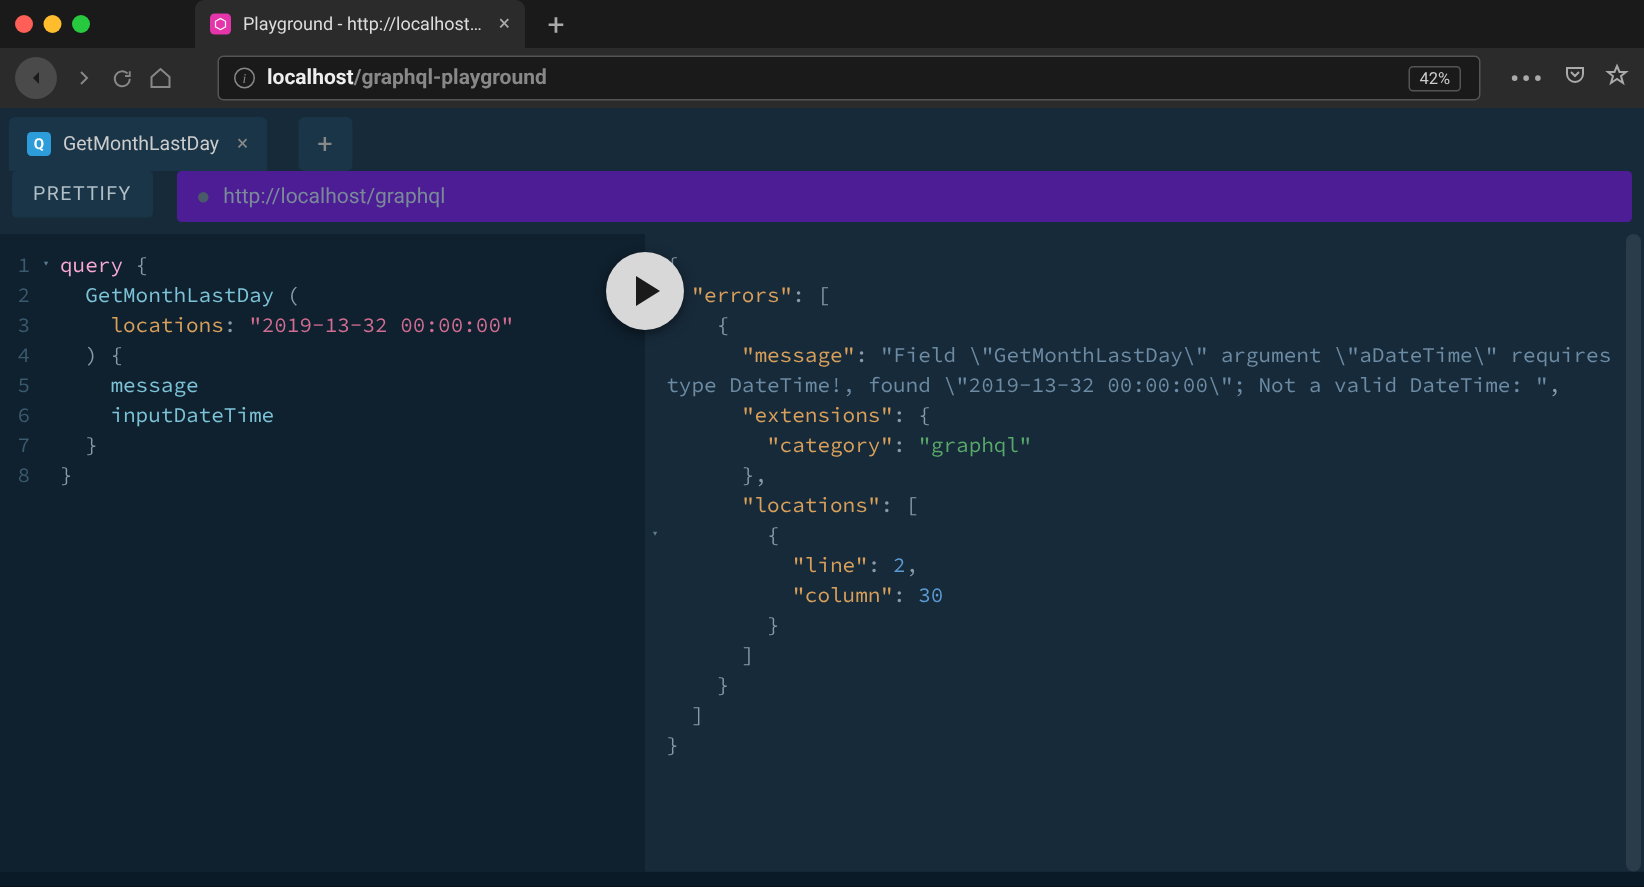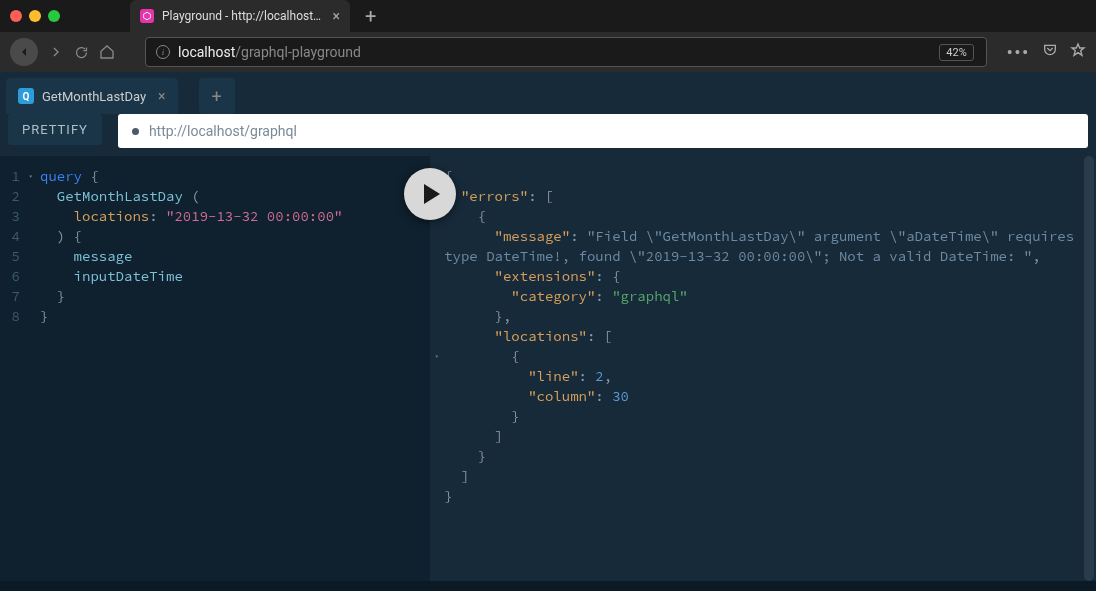--- a/index.html
+++ b/index.html
@@ -18,48 +18,48 @@
   .tab-favicon svg { width: 10px; height: 10px; }
   .tab-title { color: #ddd; font-size: 12px; flex: 1; white-space: nowrap; overflow: hidden; text-overflow: ellipsis; }
   .tab-close { color: #aaa; font-size: 14px; cursor: pointer; }
   .new-tab-btn { color: #aaa; font-size: 20px; margin-left: 15px; cursor: pointer; }
   
   .nav-bar { height: 40px; background: #2b2b2b; display: flex; align-items: center; padding: 0 10px; gap: 10px; }
   .nav-btn { color: #888; display:flex; align-items:center; justify-content:center; cursor:pointer; }
   .nav-btn.back-wrap { width:28px; height:28px; border-radius:50%; background:#4a4a4a; color:#1a1a1a; }
   .url-bar { flex: 1; margin: 0 10px 0 20px; height: 30px; background: #1a1a1a; border: 1px solid #555; border-radius: 4px; display: flex; align-items: center; padding: 0 10px; gap: 8px; }
   .url-info-icon { width:14px; height:14px; border:1px solid #888; border-radius:50%; color:#888; font-size:9px; display:flex;align-items:center;justify-content:center; font-style:italic; font-family:serif;}
-  .url-text { color: #888; font-size: 14px; flex:1; }
+  .url-text { color: #888; font-size: 14px; flex:1;font-weight:bold; }
   .url-text .host { color: #eee; }
   .zoom-badge { color: #ccc; font-size: 11px; border:1px solid #555; padding:1px 6px; border-radius:3px; margin-right:2px; }
   .toolbar-icons { display:flex; align-items:center; gap:12px; color:#aaa; }
   .toolbar-icons > span { cursor:pointer; }
   
   
   .app { height: 519px; background: #172a3a; display:flex; flex-direction:column; }
   .app-tabs { height: 42px; display:flex; align-items:flex-end; padding-left:6px; gap:0; }
   .app-tab { height:36px; background:#1a3547; color:#ccc; font-size:13px; display:flex; align-items:center; padding:0 12px; gap:8px; border-top-left-radius:4px; border-top-right-radius:4px; cursor:pointer; margin-right:6px;}
   .app-tab .qbadge { width:16px; height:16px; background:#2d9cdb; color:#fff; font-size:10px; font-weight:bold; border-radius:3px; display:flex;align-items:center;justify-content:center; }
   .app-tab .tab-x { color:#888; font-size:14px; margin-left:4px; }
   .app-newtab { width:36px; height:36px; background:#1a3547; display:flex;align-items:center;justify-content:center; border-radius:4px; cursor:pointer; margin-left:15px;}
   .app-newtab span { color:#888; font-size:18px; }
   
   .toolbar-row { height:42px; display:flex; align-items:flex-start; padding:0 8px; gap:8px; }
   .tb-btn { background:#1a3547; color:#b0bec5; font-size:13px; letter-spacing:1px; padding:8px 14px; border-radius:3px; cursor:pointer; }
-  .endpoint-bar { flex:1; height:34px; background:#ffffff; border-radius:3px; display:flex; align-items:center; padding:0 14px; gap:10px; color:#7a8a99; font-size:14px; margin-left:8px; }
+  .endpoint-bar { flex:1; height:34px; background:#4c1d95; border-radius:3px; display:flex; align-items:center; padding:0 14px; gap:10px; color:#7a8a99; font-size:14px; margin-left:8px; }
   .endpoint-bar .dot { width:7px;height:7px;border-radius:50%;background:#4a5a6a; }
   
   .panes { flex:1; display:flex; position:relative; min-height:0; }
   .editor { width:430px; background:#0f202e; display:flex; font-family: "Source Code Pro", Menlo, Consolas, monospace; font-size:14px; line-height:20px; }
   .gutter { width:28px; text-align:right; color:#3a5a6e; padding:10px 8px 10px 0; user-select:none; }
   .gutter div { height:20px; }
   .fold-gutter { width:12px; color:#5a7a8e; padding-top:10px; font-size:9px; user-select:none;}
   .fold-gutter div { height:20px; }
   .code { padding:10px 10px 10px 0; color:#ccc; white-space:pre; }
-  .kw { color:#3b82f6; }
+  .kw { color:#f9a8d4; }
   .field { color:#7cc3d8; }
   .arg { color:#d8a05a; }
   .str { color:#d16d92; }
   .punct { color:#8a9aa8; }
   
   .result { flex:1; background:#172a3a; display:flex; font-family: "Source Code Pro", Menlo, Consolas, monospace; font-size:14px; line-height:20px; position:relative; }
   .result .fold-gutter { padding-top:10px; width:16px; padding-left:4px;}
   .result-code { padding:10px 20px 10px 4px; color:#8a9aa8; white-space:pre-wrap; word-break:break-word; }
   .rkey { color:#d8a05a; }
   .rstr { color:#58a86a; }

